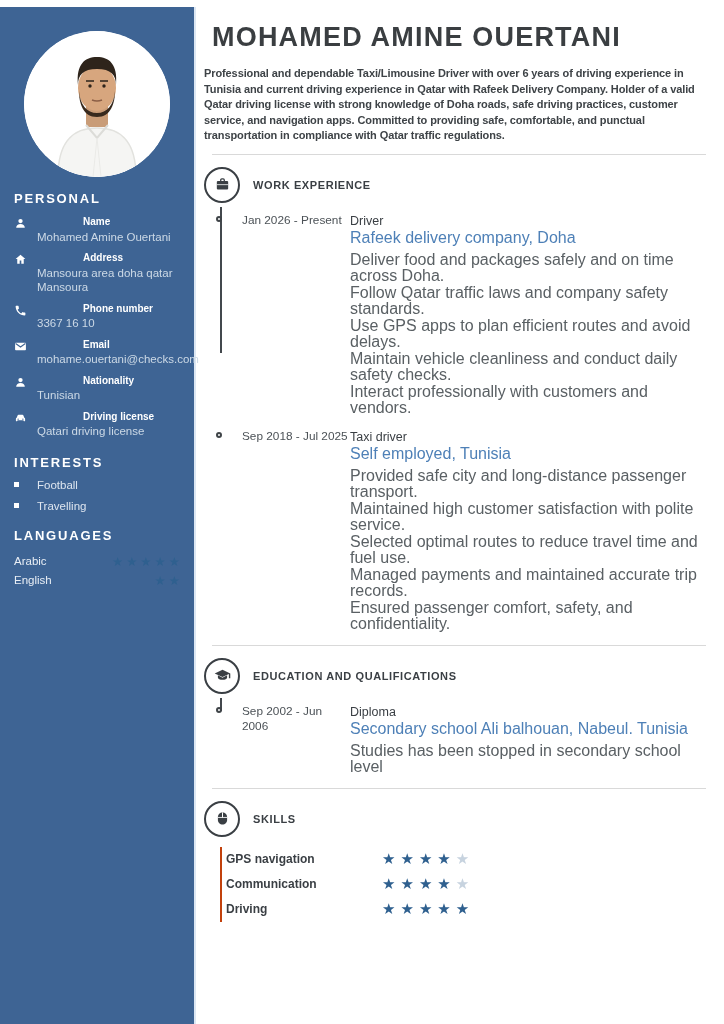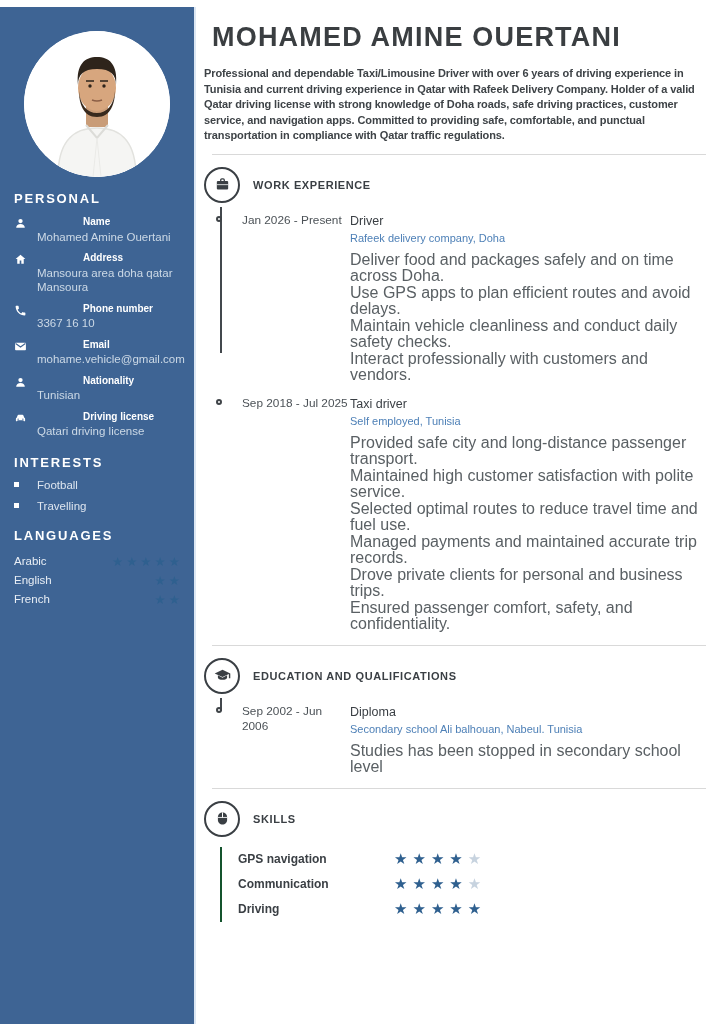--- a/index.html
+++ b/index.html
@@ -59,25 +59,25 @@
   .rail { position:absolute; left:16px; width:2px; background:#43484d; }
   .entry { display:flex; margin-bottom:12px; position:relative; }
   .marker { width:38px; flex:none; position:relative; }
   .dot {
     position:absolute; left:12px; top:3px; width:6px; height:6px;
     border:2px solid #3f4448; border-radius:50%; background:#ffffff;
   }
   .date { width:108px; flex:none; font-size:11.8px; color:#4c5257; line-height:15px; }
   .body { flex:1; }
   .job-title { font-size:12.5px; font-weight:400; color:#3a3f44; line-height:16px; }
-  .job-org { font-size:11px; color:#4e80b7; line-height:16px; margin-top:1px; }
+  .job-org { font-size:16px; color:#4e80b7; line-height:16px; margin-top:1px; }
   .desc { margin-top:6px; }
   .desc-line { font-size:16px; color:#5a6064; line-height:16.5px; }
 
-  .skills { margin-top:10px; margin-left:16px; border-left:2px solid #14532d; padding-left:16px; }
+  .skills { margin-top:10px; margin-left:16px; border-left:2px solid #c2410c; padding-left:4px; }
   .skill-row { display:flex; align-items:center; height:25px; }
   .skill-name { width:156px; font-size:12px; font-weight:700; color:#3a3f44; }
   .skill-stars .star { font-size:15px; margin-right:5px; font-family:"DejaVu Sans",sans-serif; }
   .star.filled { color:#2f608f; }
   .star.empty { color:#c7d3df; }
 </style>
 </head>
 <body>
 
 <div class="page">
@@ -151,21 +151,21 @@
 
     <div class="p-item">
       <span class="p-icon">
         <svg viewBox="0 0 24 24">
             <rect x="2" y="5" width="20" height="14" rx="1.5"></rect>
             <path d="M3 6.5l9 6.5 9-6.5" stroke="#3e6494" stroke-width="2" fill="none"></path>
           </svg>
       </span>
       <div>
         <div class="p-label">Email</div>
-        <div class="p-value">mohame.vehicle@gmail.com</div>
+        <div class="p-value">mohame.ouertani@checks.com</div>
       </div>
     </div>
 
     <div class="p-item">
       <span class="p-icon">
         <svg viewBox="0 0 24 24">
             <circle cx="12" cy="7.5" r="4"></circle>
             <path d="M4 20c0-4.4 3.6-7 8-7s8 2.6 8 7z"></path>
           </svg>
       </span>
@@ -201,24 +201,20 @@
     </div>
 
     <div class="side-title spaced">LANGUAGES</div>
 
     <div class="lang-row">
       <span class="lang-name">Arabic</span>
       <span class="lang-stars"><span class="star filled">★</span><span class="star filled">★</span><span class="star filled">★</span><span class="star filled">★</span><span class="star filled">★</span></span>
     </div>
     <div class="lang-row">
       <span class="lang-name">English</span>
-      <span class="lang-stars"><span class="star filled">★</span><span class="star filled">★</span></span>
-    </div>
-    <div class="lang-row">
-      <span class="lang-name">French</span>
       <span class="lang-stars"><span class="star filled">★</span><span class="star filled">★</span></span>
     </div>
 
   </aside>
 
   <main class="main">
 
     <h1 class="cand-name">MOHAMED AMINE OUERTANI</h1>
     <p class="summary">Professional and dependable Taxi/Limousine Driver with over 6 years of driving experience in Tunisia and current driving experience in Qatar with Rafeek Delivery Company. Holder of a valid Qatar driving license with strong knowledge of Doha roads, safe driving practices, customer service, and navigation apps. Committed to providing safe, comfortable, and punctual transportation in compliance with Qatar traffic regulations.</p>
 
@@ -241,41 +237,41 @@
       <div class="entry">
         <div class="marker">
           <span class="dot"></span>
         </div>
         <div class="date">Jan 2026 - Present</div>
         <div class="body">
           <div class="job-title">Driver</div>
           <div class="job-org">Rafeek delivery company, Doha</div>
           <div class="desc">
               <div class="desc-line">Deliver food and packages safely and on time across Doha.</div>
+              <div class="desc-line">Follow Qatar traffic laws and company safety standards.</div>
               <div class="desc-line">Use GPS apps to plan efficient routes and avoid delays.</div>
               <div class="desc-line">Maintain vehicle cleanliness and conduct daily safety checks.</div>
               <div class="desc-line">Interact professionally with customers and vendors.</div>
             </div>
         </div>
       </div>
 
       <div class="entry">
         <div class="marker">
           <span class="dot"></span>
         </div>
         <div class="date">Sep 2018 - Jul 2025</div>
         <div class="body">
           <div class="job-title">Taxi driver</div>
           <div class="job-org">Self employed, Tunisia</div>
           <div class="desc">
               <div class="desc-line">Provided safe city and long-distance passenger transport.</div>
               <div class="desc-line">Maintained high customer satisfaction with polite service.</div>
               <div class="desc-line">Selected optimal routes to reduce travel time and fuel use.</div>
               <div class="desc-line">Managed payments and maintained accurate trip records.</div>
-              <div class="desc-line">Drove private clients for personal and business trips.</div>
               <div class="desc-line">Ensured passenger comfort, safety, and confidentiality.</div>
             </div>
         </div>
       </div>
     </div>
 
     <hr class="divider">
 
     <div class="section-head">
       <div class="section-icon">

